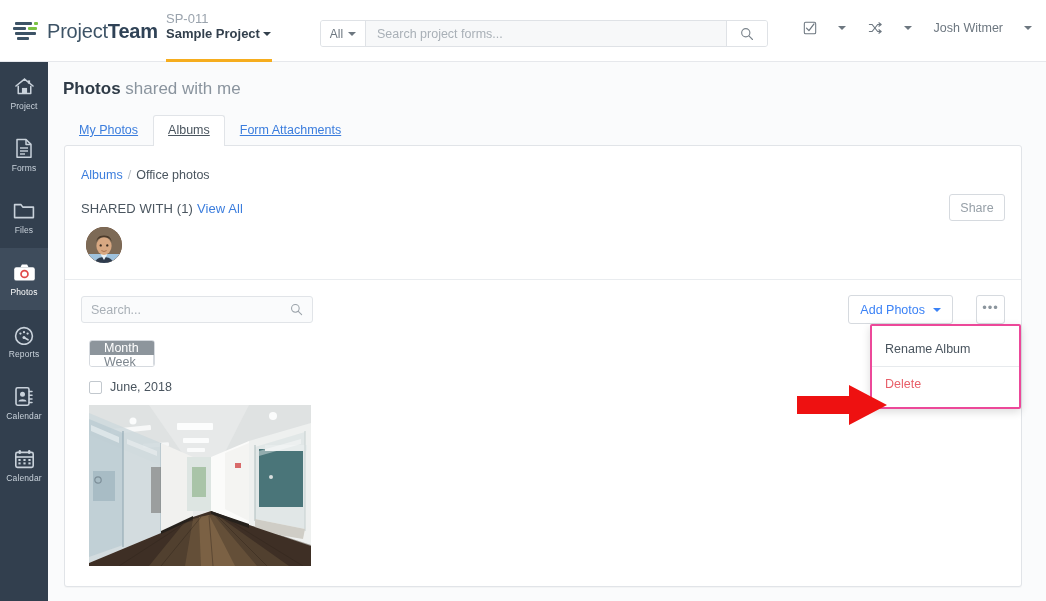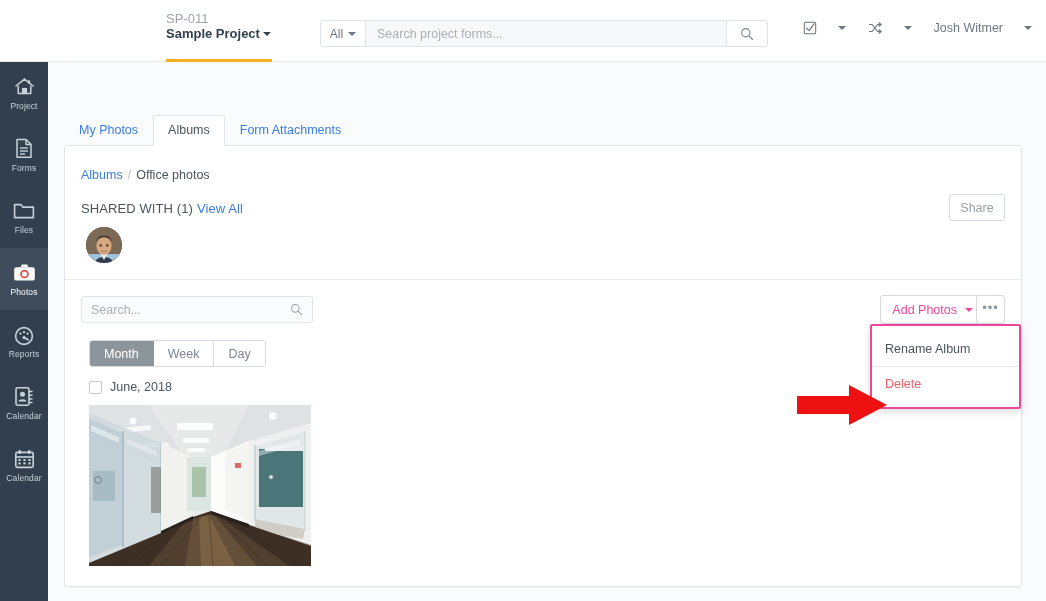--- a/index.html
+++ b/index.html
@@ -120,20 +120,21 @@
   .tabs {
     position: absolute; left: 16px; top: 54px;
     display: flex; align-items: flex-end; height: 30px;
     z-index: 3;
   }
   .tab {
     font-size: 12.5px; padding: 7px 14px 8px;
     color: #3b7ddd; cursor: pointer; line-height: 15px;
     border: 1px solid transparent; border-bottom: 0;
     border-radius: 3px 3px 0 0;
+    text-decoration: underline;
   }
   .tab.active {
     background: #ffffff; color: #4a555f;
     border-color: #e1e4e8;
     position: relative; z-index: 4;
   }
 
   .card {
     position: absolute; left: 16px; top: 83px;
     width: 958px; height: 442px;
@@ -187,24 +188,24 @@
   }
   .album-search input {
     flex: 1; border: 0; outline: none; background: transparent;
     font-size: 12.5px; color: #56606a; padding: 0 9px;
     font-family: Liberation Sans, sans-serif;
   }
   .album-search input::placeholder { color: #a9b0b7; }
   .as-ico { padding-right: 9px; display: flex; align-items: center; cursor: pointer; }
 
   .addphotos {
-    position: absolute; right: 36px; top: 149px;
+    position: absolute; right: 68px; top: 149px;
     height: 29px; padding: 0 11px;
     border: 1px solid #d6dadf; border-radius: 3px;
-    background: #ffffff; color: #ec4899; font-size: 12.5px;
+    background: #ffffff; color: #3b82f6; font-size: 12.5px;
     display: flex; align-items: center; gap: 5px;
     cursor: pointer; font-family: "Liberation Sans", sans-serif;
   }
   .ellipsis-btn {
     position: absolute; right: 16px; top: 149px;
     width: 29px; height: 29px;
     border: 1px solid #d6dadf; border-radius: 3px;
     background: #ffffff; color: #8b959d;
     display: flex; align-items: center; justify-content: center;
     cursor: pointer; font-size: 13px; letter-spacing: 1px;
@@ -224,21 +225,21 @@
   .dd-item {
     font-size: 12.5px; color: #4a555f;
     padding: 4px 13px; cursor: pointer; white-space: nowrap;
   }
   .dd-item.danger { color: #e8606a; }
   .dd-sep { height: 1px; background: #e7eaed; margin: 6px 0; }
 
   .seg {
     position: absolute; left: 24px; top: 194px;
     display: flex; height: 27px;
-    border: 1px solid #d6dadf; border-radius: 3px; overflow: hidden;
+    border: 1px solid #d6dadf; border-radius: 3px; overflow: hidden; flex-direction: column;
   }
   .seg div {
     padding: 0 14px; display: flex; align-items: center;
     font-size: 12.5px; color: #7d868e; background: #ffffff;
     border-right: 1px solid #d6dadf; cursor: pointer;
   }
   .seg div:last-child { border-right: 0; }
   .seg div.on { background: #8d959c; color: #ffffff; border-right-color: #8d959c; }
 
   .monthrow {
@@ -263,20 +264,31 @@
   .annot-arrow {
     position: absolute; left: 797px; top: 385px;
     width: 90px; height: 40px; z-index: 30; pointer-events: none;
   }
 </style>
 </head>
 <body>
 
 <div class="topbar">
 
+  <div class="logo-wrap">
+    <span class="logo-mark">
+      <i class="lm1"></i>
+        <i class="lm1b"></i>
+      <i class="lm2"></i>
+        <i class="lm2b"></i>
+      <i class="lm3"></i>
+        <i class="lm4"></i>
+    </span>
+    <span class="logo-text"><span>Project</span><b>Team</b></span>
+  </div>
 
   <div class="proj-block">
     <div class="proj-code">SP-011</div>
     <div class="proj-name"><span>Sample Project</span><i class="caret-d"></i></div>
   </div>
   <div class="proj-underline"></div>
 
   <div class="topsearch">
     <div class="ts-all">
         <span>All</span>
@@ -408,20 +420,21 @@
             <rect x="14.4" y="13.4" width="2.2" height="2"></rect>
         </g>
       </svg>
     </span>
     <span class="sb-label">Calendar</span>
   </div>
 </div>
 
 <div class="main">
 
+  <div class="page-title"><b>Photos</b> <span>shared with me</span></div>
 
   <div class="tabs">
     <div class="tab">My Photos</div>
     <div class="tab active">Albums</div>
     <div class="tab">Form Attachments</div>
   </div>
 
   <div class="card">
 
     <div class="breadcrumb">

